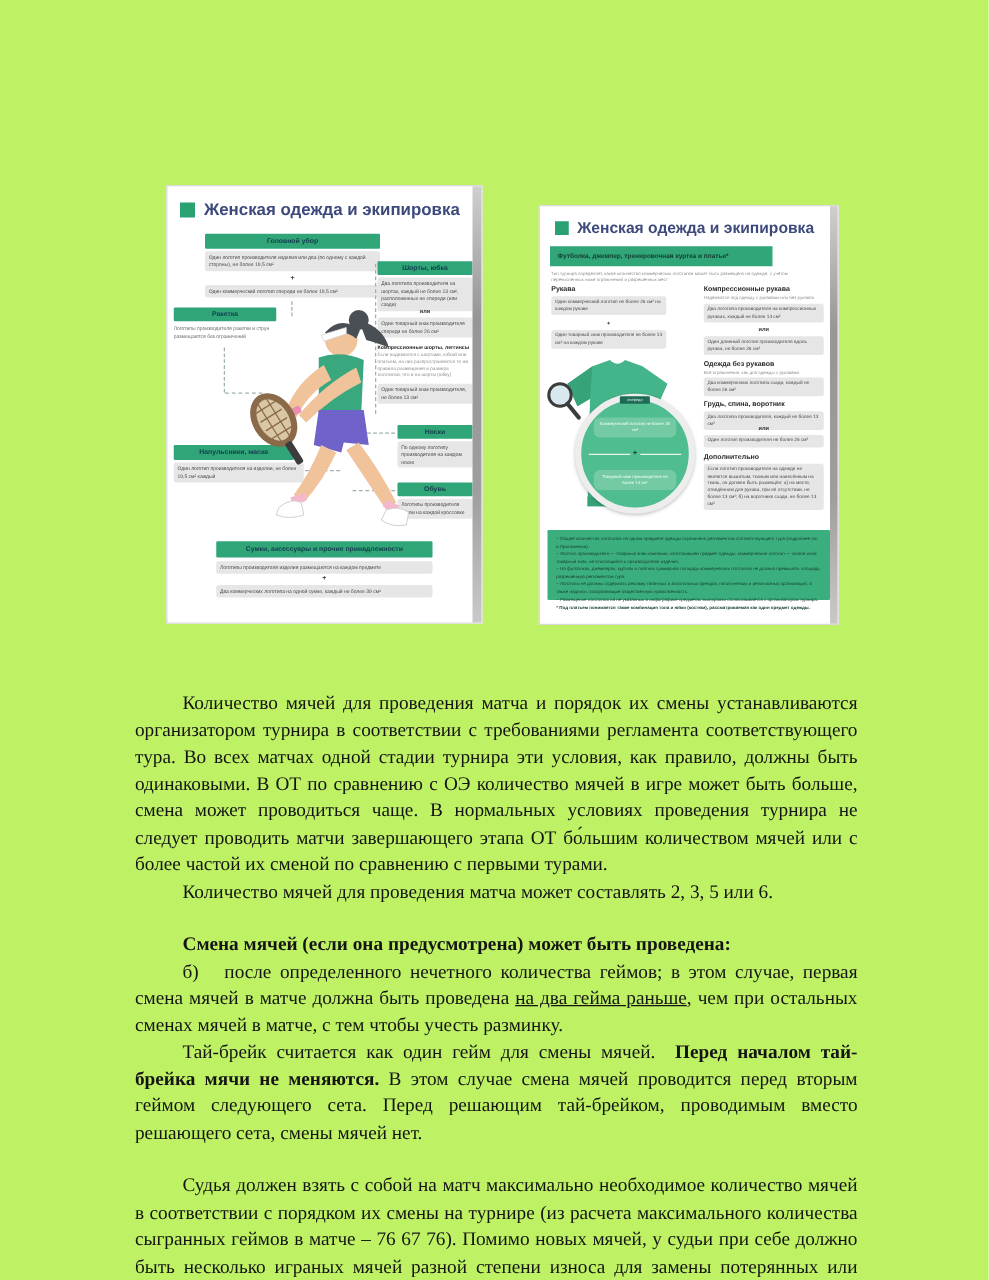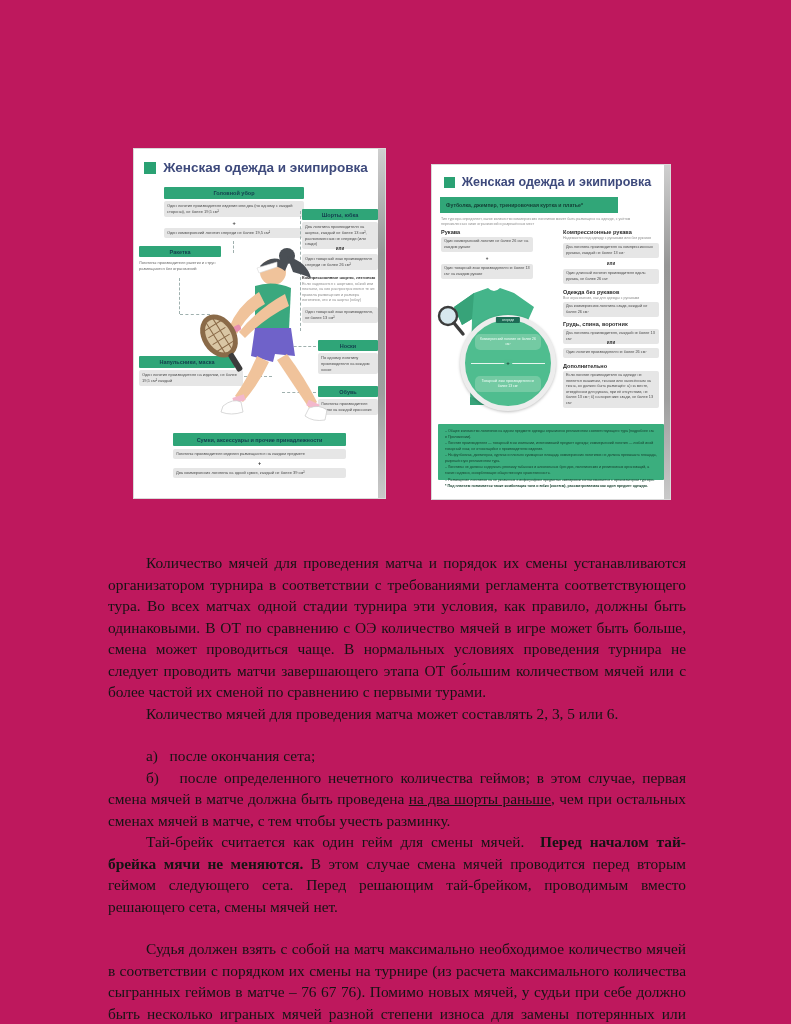--- a/index.html
+++ b/index.html
@@ -1,16 +1,16 @@
 <!DOCTYPE html>
 <html><head>
 <meta charset="utf-8">
 <style>
   html,body{margin:0;padding:0;background:#ffffff;}
-  #page{position:relative;width:791px;height:1024px;background:#be185d;overflow:hidden;
+  #page{position:relative;width:791px;height:1024px;background:#bef264;overflow:hidden;
         font-family:"Liberation Sans",sans-serif;}
   
   .fig{position:absolute;background:#fff;border:1px solid #d9d9d9;}
   .scan-strip{position:absolute;top:0;right:0;width:7px;height:100%;
               background:linear-gradient(#cfcfcf,#969696 30%,#9e9e9e 70%,#c9c9c9);}
   .fig-title{position:absolute;left:0;right:7px;display:flex;align-items:center;justify-content:center;gap:7px;
              color:#3e4a7c;font-weight:bold;}
   .sq{width:12px;height:12px;background:#2aa173;flex:0 0 auto;}
   .bar{position:absolute;background:#2fa578;color:#14404e;font-weight:bold;text-align:center;
        display:flex;align-items:center;justify-content:center;border-radius:1px;}
@@ -203,22 +203,22 @@
     <div class="scan-strip" style="width:6px;"></div>
   </div>
 
   <div class="doc">
 
     <p>Количество мячей для проведения матча и порядок их смены устанавливаются организатором турнира в соответствии с требованиями регламента соответствующего тура. Во всех матчах одной стадии турнира эти условия, как правило, должны быть одинаковыми. В ОТ по сравнению с ОЭ количество мячей в игре может быть больше, смена может проводиться чаще. В нормальных условиях проведения турнира не следует проводить матчи завершающего этапа ОТ бо́льшим количеством мячей или с более частой их сменой по сравнению с первыми турами.</p>
     <p>Количество мячей для проведения матча может составлять 2, 3, 5 или 6.</p>
 
     <div class="gap"></div>
 
-    <p>а)&nbsp;&nbsp;&nbsp;после окончания сета;</p>
-    <p><span>б)&nbsp;&nbsp;&nbsp;после определенного нечетного количества геймов; в этом случае, первая смена мячей в матче должна быть проведена </span><span class="u">на два шорты раньше</span><span>, чем при остальных сменах мячей в матче, с тем чтобы учесть разминку.</span></p>
+    <p class="b">Смена мячей (если она предусмотрена) может быть проведена:</p>
+    <p><span>б)&nbsp;&nbsp;&nbsp;после определенного нечетного количества геймов; в этом случае, первая смена мячей в матче должна быть проведена </span><span class="u">на два гейма раньше</span><span>, чем при остальных сменах мячей в матче, с тем чтобы учесть разминку.</span></p>
     <p><span>Тай-брейк считается как один гейм для смены мячей.&nbsp; </span><span class="b">Перед началом тай-брейка мячи не меняются.</span><span> В этом случае смена мячей проводится перед вторым геймом следующего сета. Перед решающим тай-брейком, проводимым вместо решающего сета, смены мячей нет.</span></p>
 
     <div class="gap"></div>
 
     <p>Судья должен взять с собой на матч максимально необходимое количество мячей в соответствии с порядком их смены на турнире (из расчета максимального количества сыгранных геймов в матче – 76 67 76). Помимо новых мячей, у судьи при себе должно быть несколько играных мячей разной степени износа для замены потерянных или непригодных для игры мячей.</p>
   </div>
 
 </div>
 
 </body></html>

